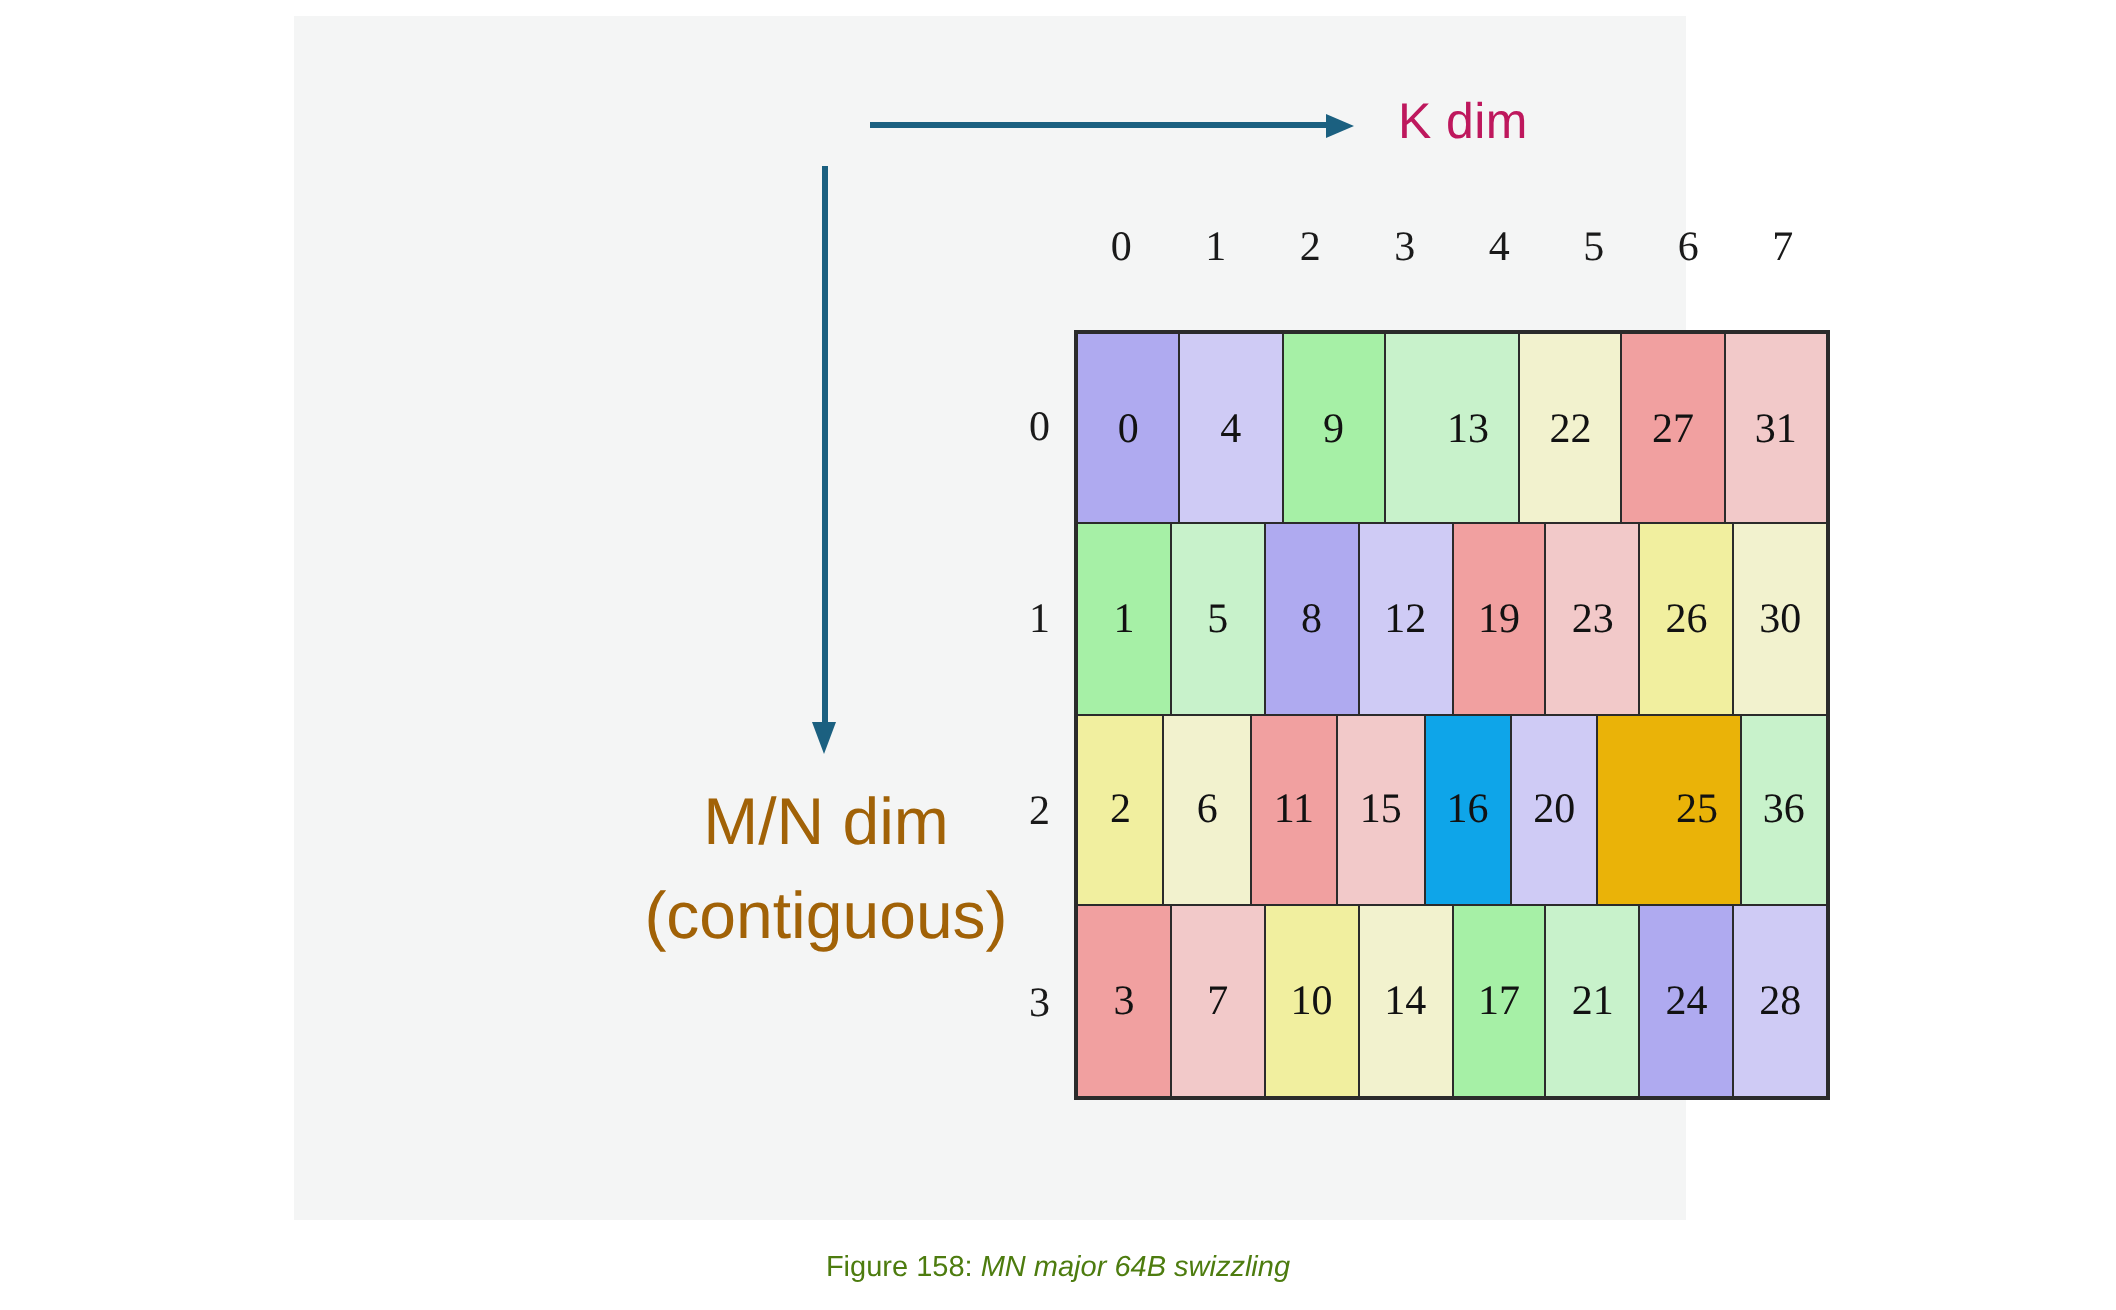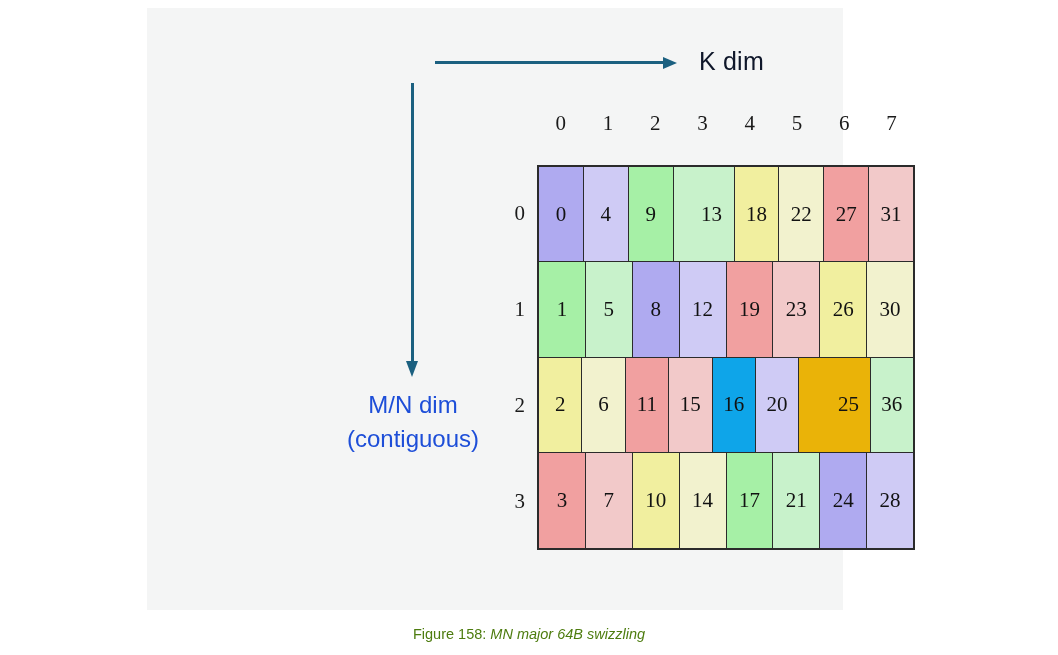--- a/index.html
+++ b/index.html
@@ -5,29 +5,29 @@
   html,body{margin:0;padding:0;background:#ffffff;}
   body{width:1058px;height:655px;position:relative;font-family:"Liberation Sans",sans-serif;overflow:hidden;}
 
   #panel{position:absolute;left:147px;top:8px;width:696px;height:602px;background:#f4f5f5;}
 
   
   #karrow{position:absolute;left:288px;top:49px;width:248px;height:12px;}
   #karrow .shaft{position:absolute;left:0;top:4px;width:232px;height:3.2px;background:#1b6080;}
   #karrow .head{position:absolute;left:228px;top:0px;width:0;height:0;
       border-top:6px solid transparent;border-bottom:6px solid transparent;border-left:14px solid #1b6080;}
-  #klabel{position:absolute;left:552px;top:39px;font-size:25px;color:#0f172a;letter-spacing:.2px;white-space:nowrap;}
+  #klabel{position:absolute;left:552px;top:39px;font-size:25px;color:#be185d;letter-spacing:.2px;white-space:nowrap;}
 
   
   #marrow{position:absolute;left:259px;top:75px;width:13px;height:296px;}
   #marrow .shaft{position:absolute;left:5px;top:0;width:3.2px;height:282px;background:#1b6080;}
   #marrow .head{position:absolute;left:0px;top:278px;width:0;height:0;
       border-left:6.5px solid transparent;border-right:6.5px solid transparent;border-top:16px solid #1b6080;}
   #mlabel{position:absolute;left:160px;top:380px;width:212px;text-align:center;
-      font-size:24px;color:#1d4ed8;line-height:1.42;}
+      font-size:33px;color:#a16207;line-height:1.42;}
 
   
   #colheads{position:absolute;left:390px;top:103px;width:378px;display:flex;}
   #colheads .ch{width:47.25px;text-align:center;font-family:"Liberation Serif",serif;font-size:21px;color:#1a1a1a;}
 
   
   #rowheads{position:absolute;left:340px;top:157px;width:38px;}
   #rowheads .rh{height:96.2px;display:flex;align-items:center;justify-content:flex-end;
       font-family:"Liberation Serif",serif;font-size:21px;color:#1a1a1a;}
 
@@ -84,21 +84,20 @@
       <div class="rh">2</div>
       <div class="rh">3</div>
     </div>
 
   <div id="grid">
       <div class="row">
         <div class="cell" style="background: rgb(175, 170, 240);">0</div>
         <div class="cell" style="background: rgb(207, 203, 245);">4</div>
         <div class="cell" style="background: rgb(166, 240, 166);">9</div>
         <div class="cell" style="background: rgb(200, 242, 203); padding-left: 16px;">13</div>
-        <div class="cell" style="background: rgb(241, 239, 159);">18</div>
         <div class="cell" style="background: rgb(242, 242, 206);">22</div>
         <div class="cell" style="background: rgb(241, 160, 160);">27</div>
         <div class="cell" style="background: rgb(242, 201, 201);">31</div>
       </div>
       <div class="row">
         <div class="cell" style="background: rgb(166, 240, 166);">1</div>
         <div class="cell" style="background: rgb(200, 242, 203);">5</div>
         <div class="cell" style="background: rgb(175, 170, 240);">8</div>
         <div class="cell" style="background: rgb(207, 203, 245);">12</div>
         <div class="cell" style="background: rgb(241, 160, 160);">19</div>

